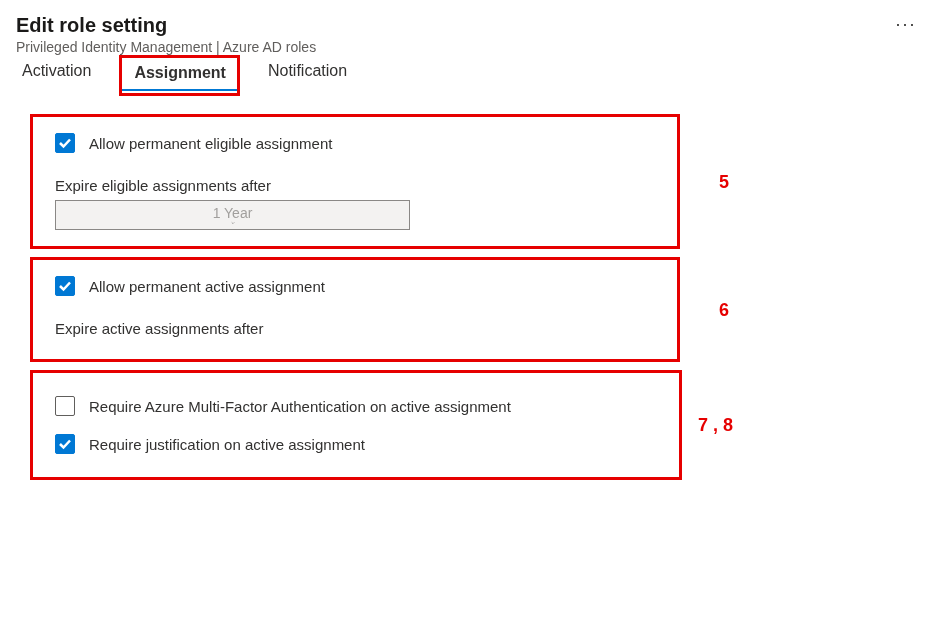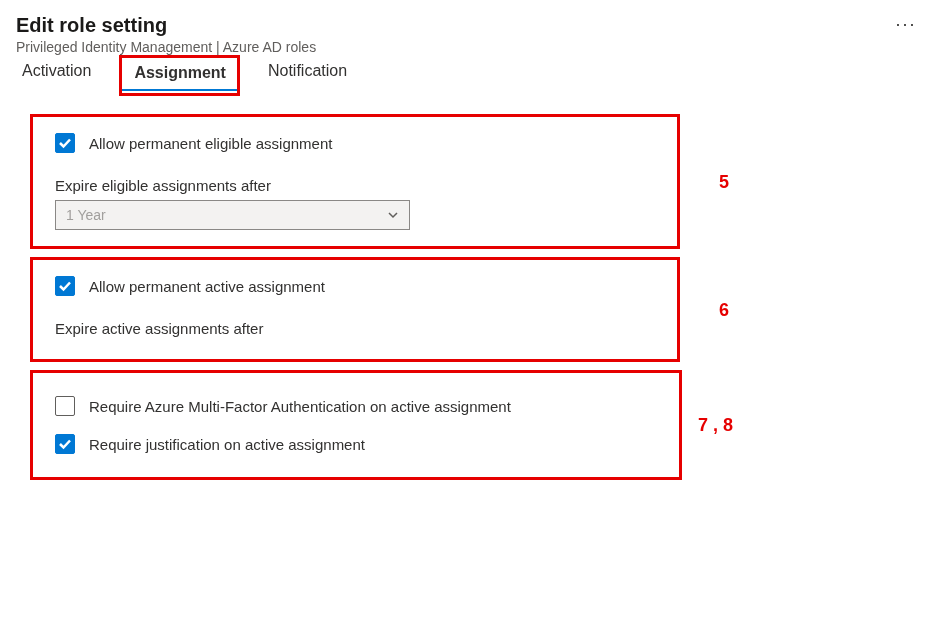--- a/index.html
+++ b/index.html
@@ -121,20 +121,21 @@
       width: 355px;
       height: 30px;
       border: 1px solid #8a8886;
       background: #f3f2f1;
       display: flex;
       align-items: center;
       justify-content: space-between;
       padding: 4px 10px;
       color: #a19f9d;
       font-size: 14px;
+      flex-direction: column;
     }
     .dropdown svg {
       width: 12px; height: 12px;
       stroke: #605e5c;
       stroke-width: 1.5;
       fill: none;
     }
     .sec-b { width: 650px; }
     .sec-c { width: 652px; padding: 14px 22px 14px 22px; }
     .sec-c .checkbox-row { padding: 9px 0; }

